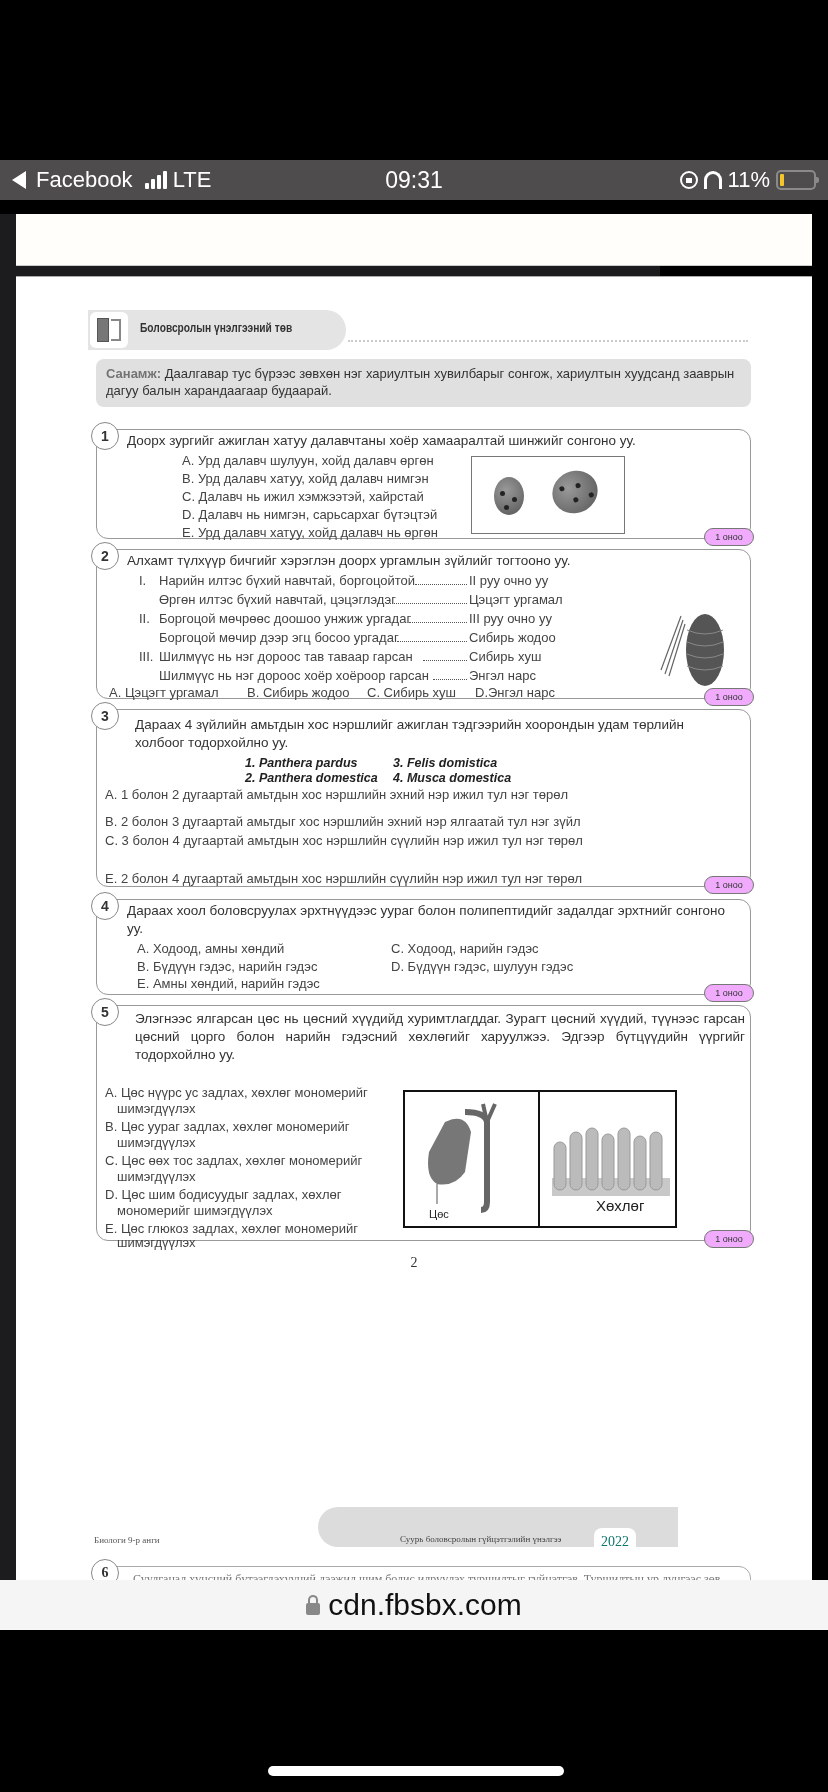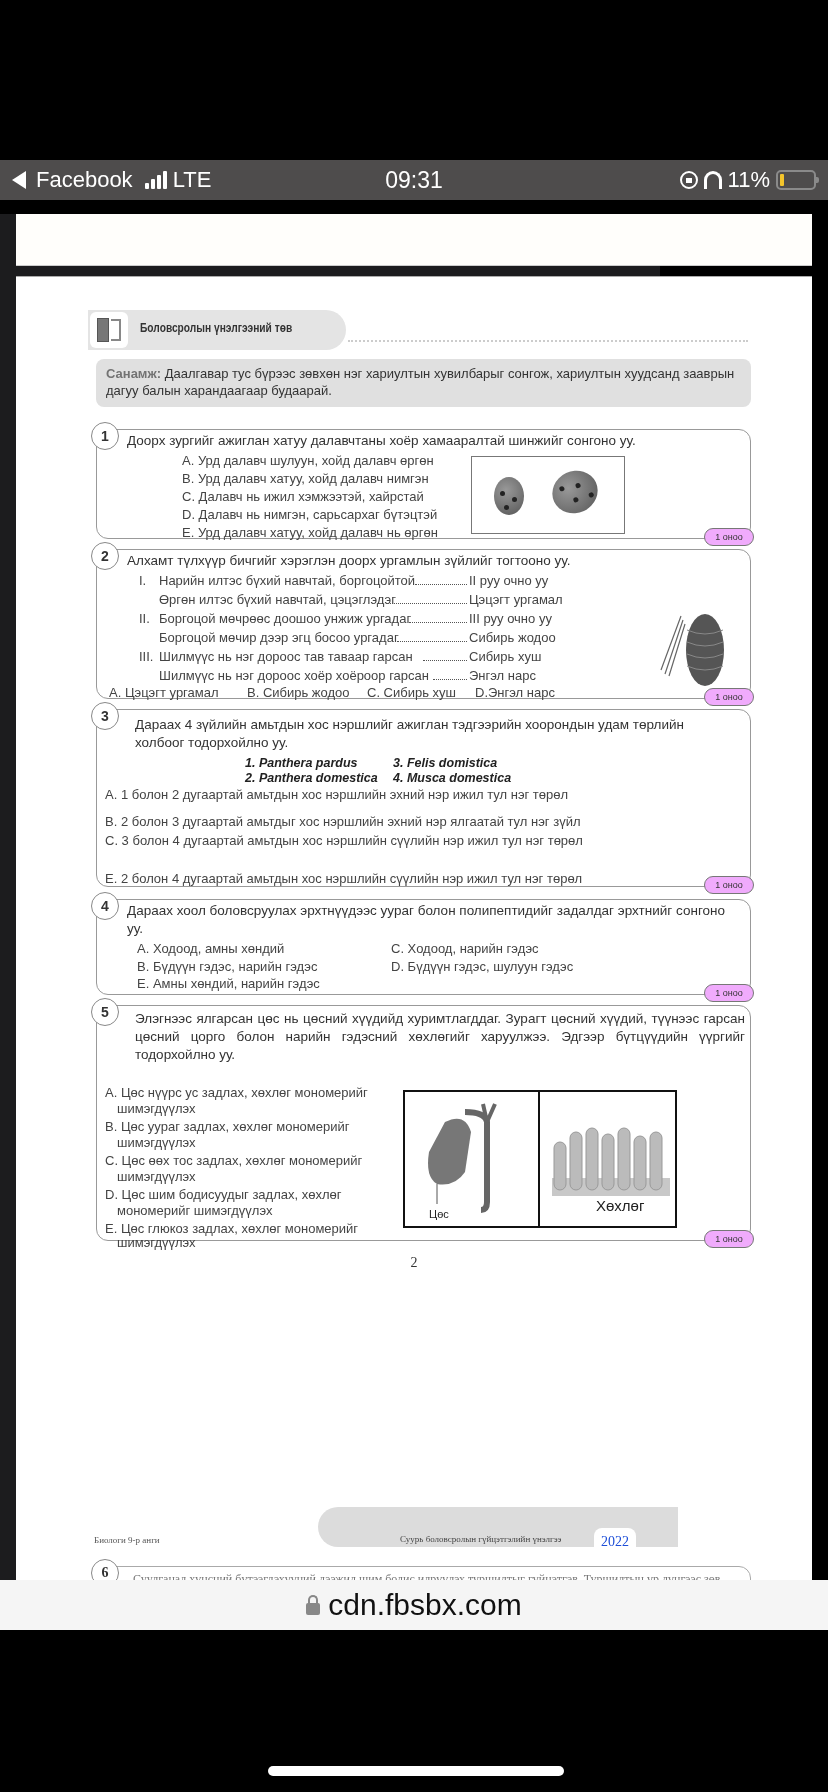--- a/index.html
+++ b/index.html
@@ -243,21 +243,21 @@
       <div class="score">1 оноо</div>
     </div>
 
     <div style="position:absolute;left:0;width:796px;top:978px;text-align:center;font-size:14px;color:#333;font-family:'Liberation Serif',serif">2</div>
   </div>
 
   <div class="page-next" style="filter:blur(0.6px)">
     <div style="position:absolute;left:78px;top:43px;font-size:9px;color:#555">Биологи 9-р анги</div>
     <div style="position:absolute;left:302px;top:15px;width:360px;height:40px;background:#dcdcdc;border-radius:20px 0 0 20px"></div>
     <div style="position:absolute;left:384px;top:42px;font-size:9px;color:#444">Суурь боловсролын гүйцэтгэлийн үнэлгээ</div>
-    <div style="position:absolute;left:578px;top:36px;width:42px;height:28px;background:#fff;border-radius:8px;font-size:14px;color:#1d4ed8;text-align:center;line-height:28px">2022</div>
+    <div style="position:absolute;left:578px;top:36px;width:42px;height:28px;background:#fff;border-radius:8px;font-size:14px;color:#0f766e;text-align:center;line-height:28px">2022</div>
     <div style="position:absolute;left:80px;top:74px;width:655px;height:60px;border:1.5px solid #aaa;border-radius:12px">
       <div class="qnum">6</div>
       <div style="position:absolute;left:36px;top:4px;width:600px;font-size:12px;color:#777;line-height:16px">Суулгацад хүнсний бүтээгдэхүүний дээжид шим бодис илрүүлэх туршилтыг гүйцэтгэв. Туршилтын үр дүнгээс зөв дүгнэлтийг олно уу.</div>
     </div>
   </div>
 </div>
 
 <div class="bottom-sep">
   <span class="url-lock"></span>
   <span>cdn.fbsbx.com</span>

